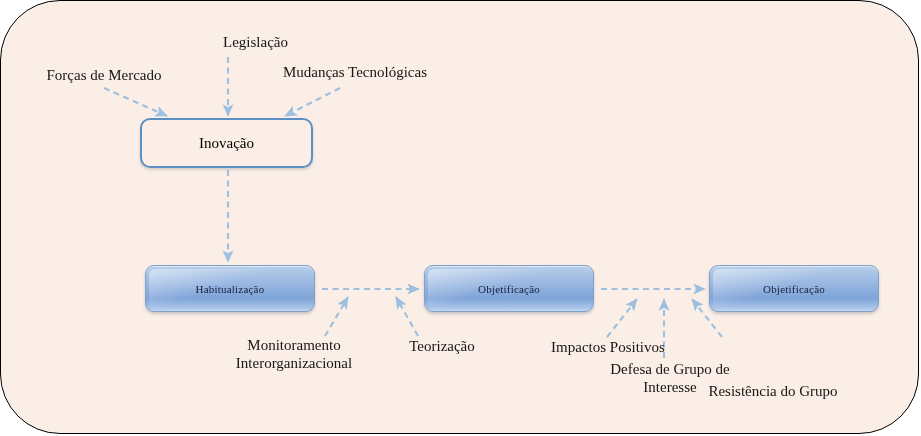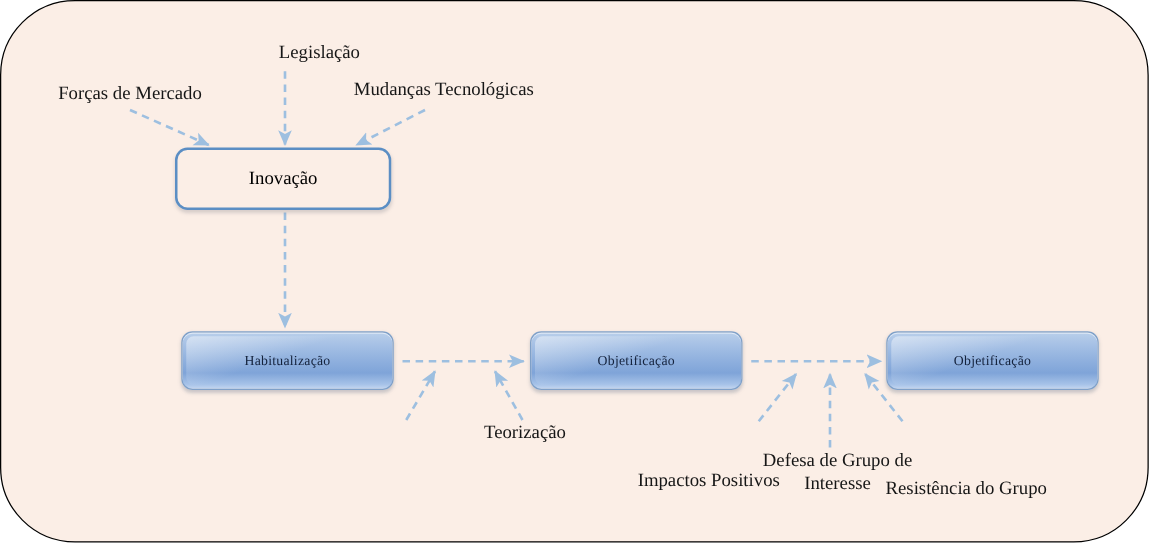--- a/index.html
+++ b/index.html
@@ -148,23 +148,25 @@
   <div class="node-box" style="left:709px; top:265px; width:170px; height:47px;">
     <span class="node-label">Objetificação</span>
   </div>
 
   <div class="caption" style="left:34px; top:66px; width:140px;">Forças de Mercado</div>
 
   <div class="caption" style="left:168px; top:33px; width:120px;text-align:right;">Legislação</div>
 
   <div class="caption" style="left:275px; top:63px; width:160px;">Mudanças Tecnológicas</div>
 
+  <div class="caption" style="left:229px; top:336px; width:130px;">Monitoramento
+Interorganizacional</div>
 
-  <div class="caption" style="left:375px; top:337px; width:90px;font-family:Liberation Serif, serif;">Teorização</div>
+  <div class="caption" style="left:397px; top:337px; width:90px;font-family:Liberation Serif, serif;">Teorização</div>
 
-  <div class="caption" style="left:497px; top:338px; width:140px;margin-top:38px;">Impactos Positivos</div>
+  <div class="caption" style="left:538px; top:338px; width:140px;">Impactos Positivos</div>
 
   <div class="caption" style="left:600px; top:360px; width:140px;">Defesa de Grupo de
 Interesse</div>
 
   <div class="caption" style="left:701px; top:338px; width:144px;margin-top:44px;">Resistência do Grupo</div>
 
 </div>
 
 </body></html>

